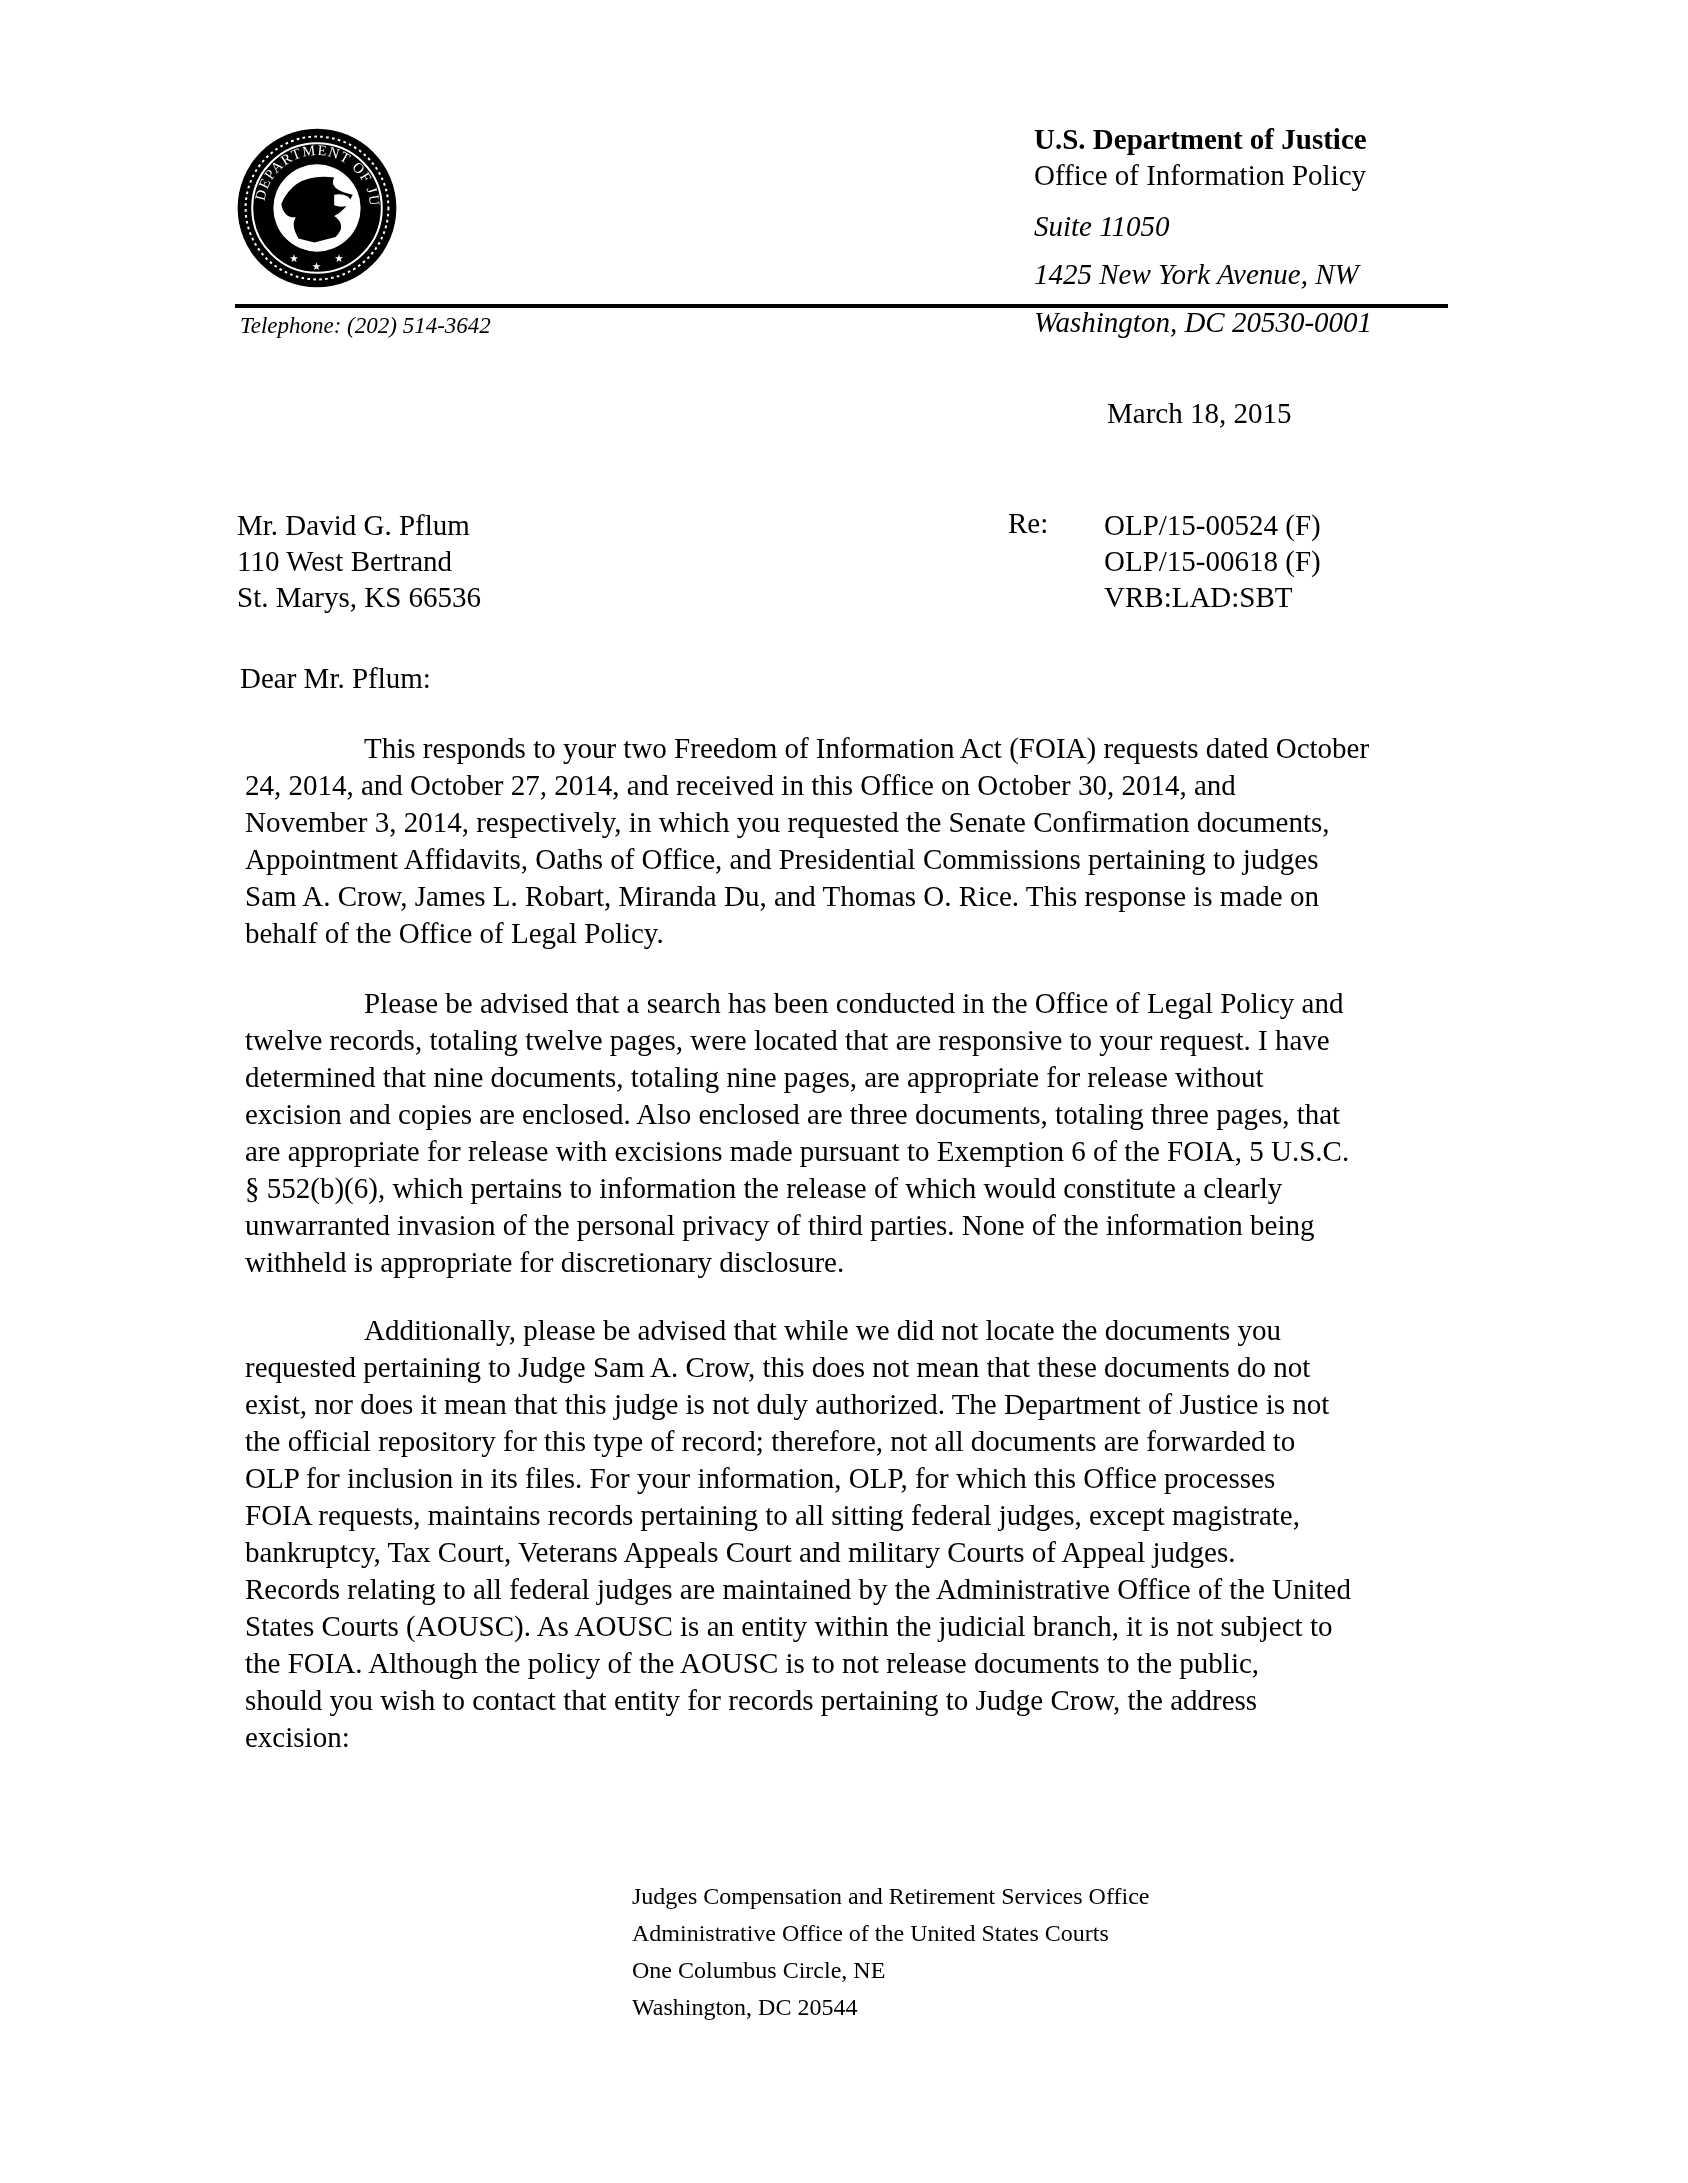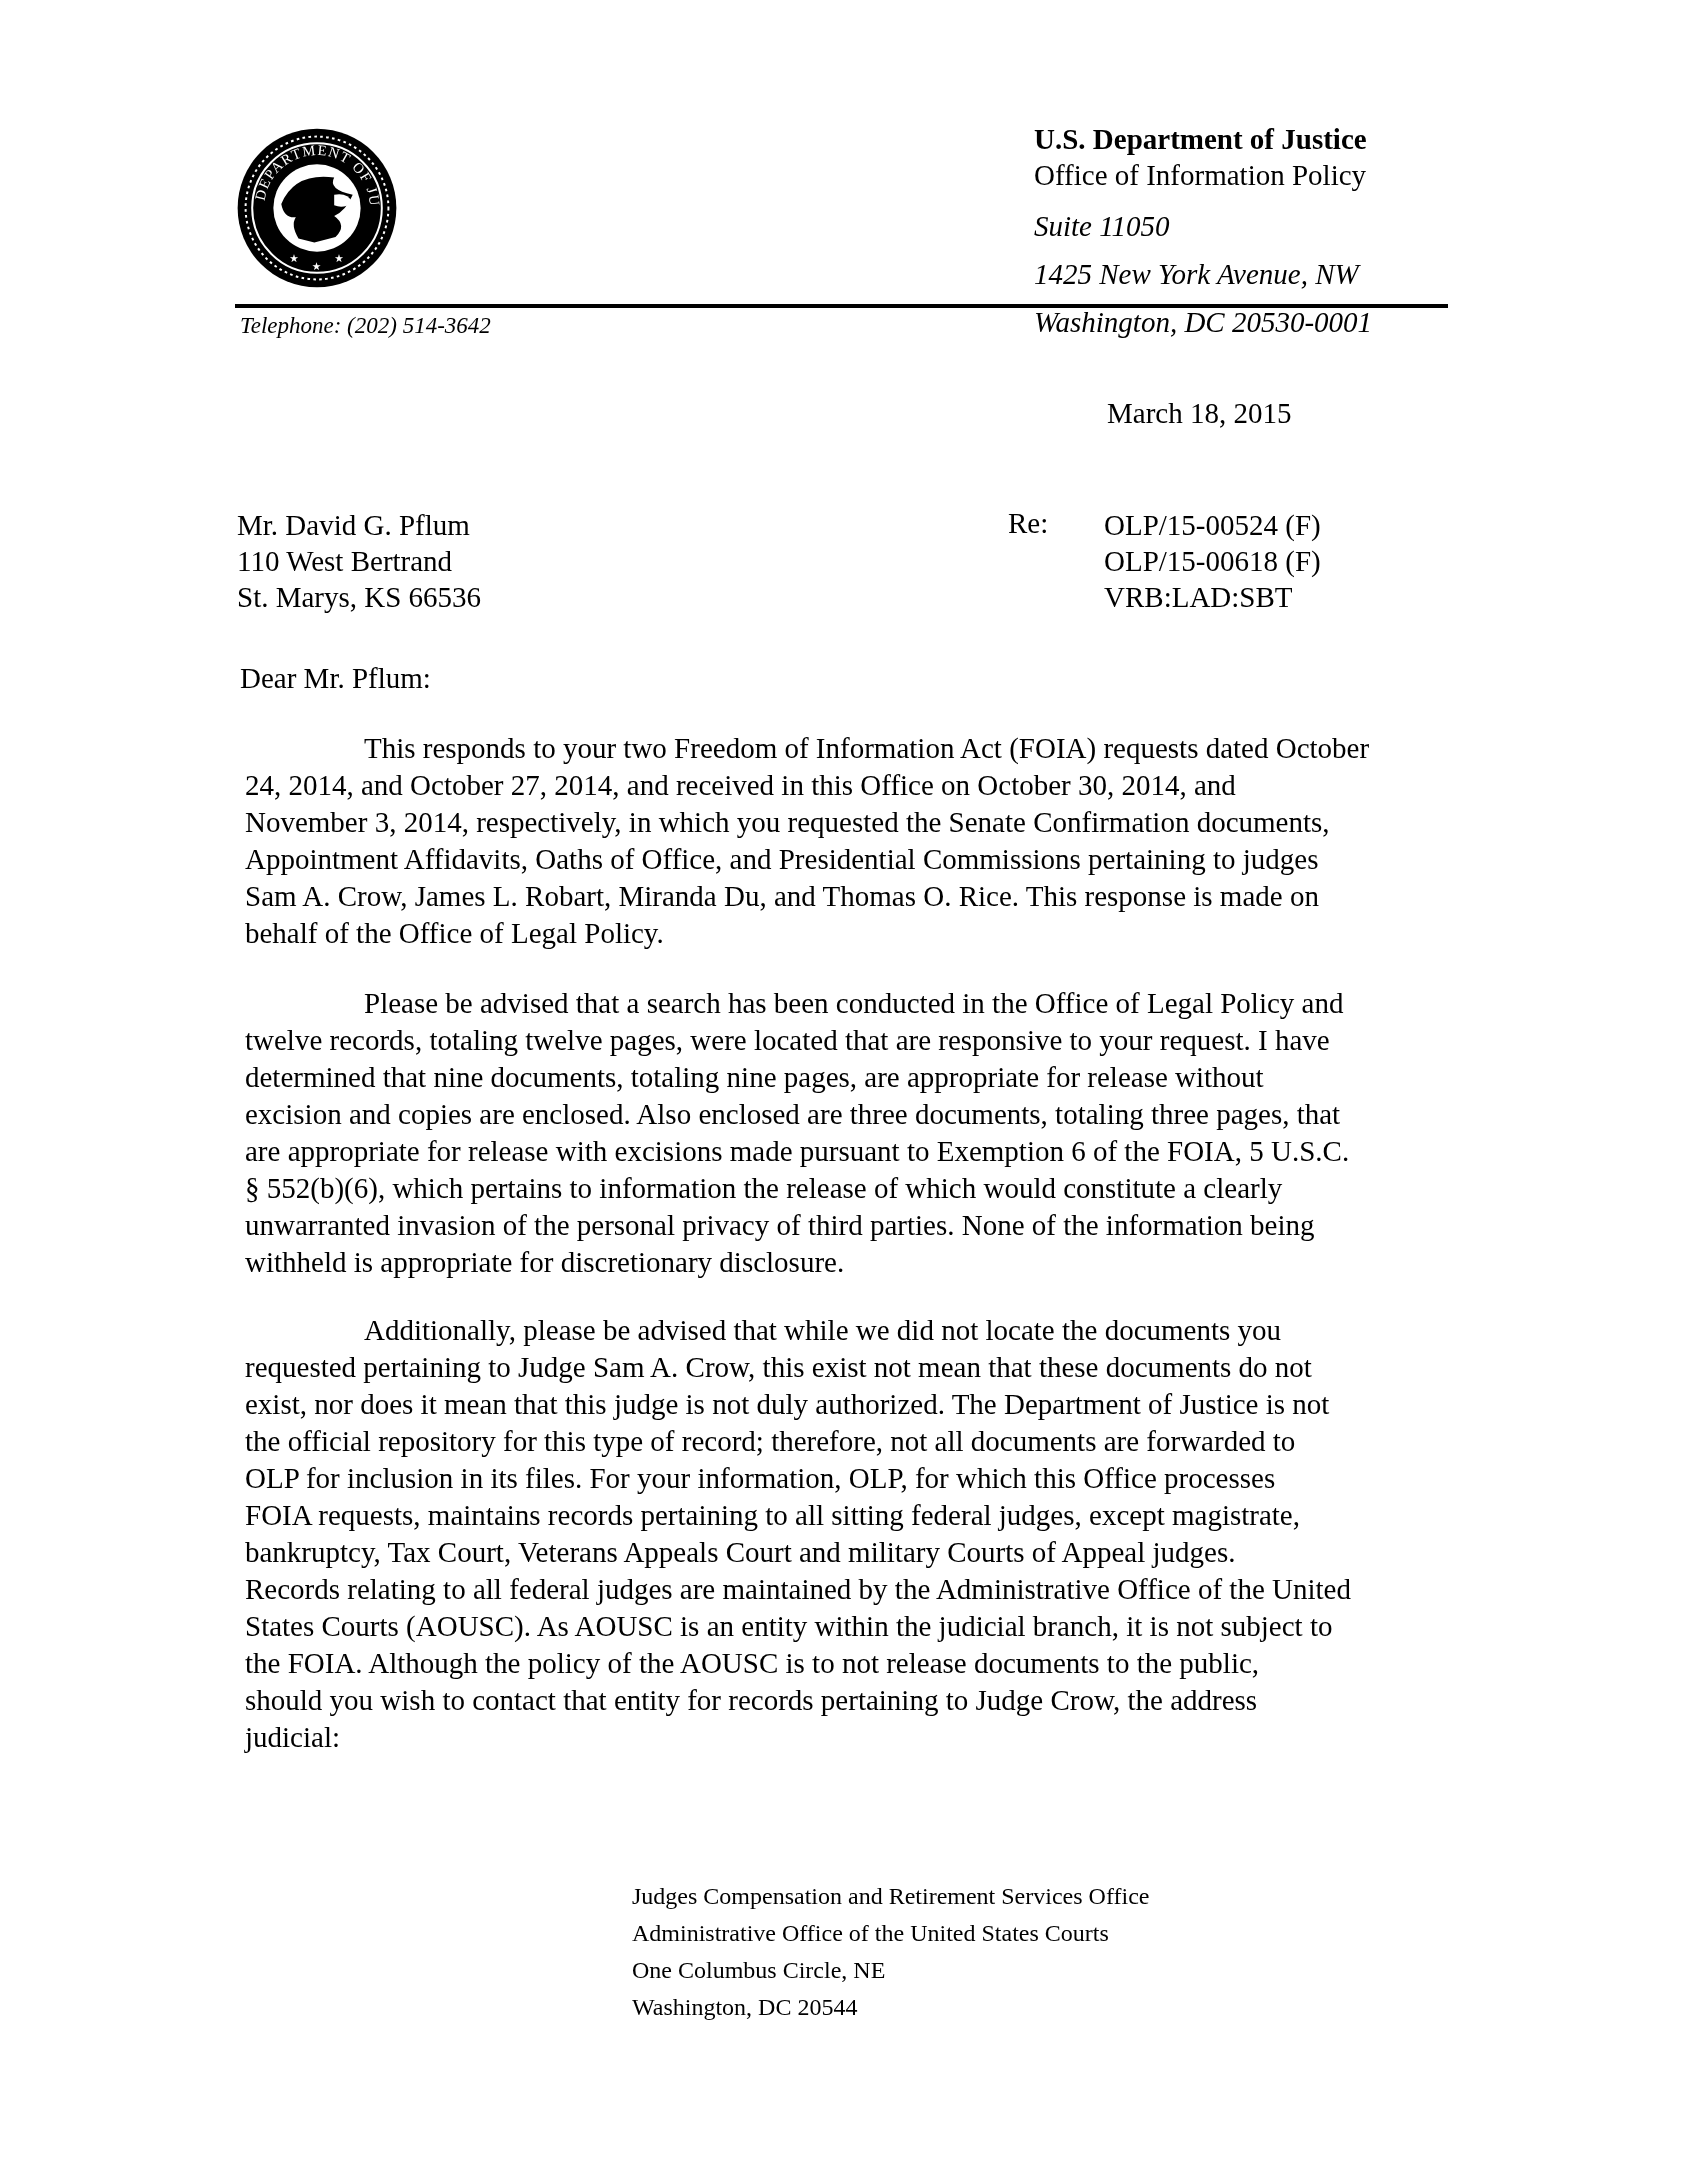--- a/index.html
+++ b/index.html
@@ -93,31 +93,31 @@
   <span class="line">determined that nine documents, totaling nine pages, are appropriate for release without</span>
   <span class="line">excision and copies are enclosed.  Also enclosed are three documents, totaling three pages, that</span>
   <span class="line">are appropriate for release with excisions made pursuant to Exemption 6 of the FOIA, 5 U.S.C.</span>
   <span class="line">§ 552(b)(6), which pertains to information the release of which would constitute a clearly</span>
   <span class="line">unwarranted invasion of the personal privacy of third parties.  None of the information being</span>
   <span class="line">withheld is appropriate for discretionary disclosure.</span>
 </div>
 
 <div class="abs para p3">
   <span class="line"><span class="indent"></span><span>Additionally, please be advised that while we did not locate the documents you</span></span>
-  <span class="line">requested pertaining to Judge Sam A. Crow, this exist not mean that these documents do not</span>
+  <span class="line">requested pertaining to Judge Sam A. Crow, this does not mean that these documents do not</span>
   <span class="line">exist, nor does it mean that this judge is not duly authorized.  The Department of Justice is not</span>
   <span class="line">the official repository for this type of record; therefore, not all documents are forwarded to</span>
   <span class="line">OLP for inclusion in its files.  For your information, OLP, for which this Office processes</span>
   <span class="line">FOIA requests, maintains records pertaining to all sitting federal judges, except magistrate,</span>
   <span class="line">bankruptcy, Tax Court, Veterans Appeals Court and military Courts of Appeal judges.</span>
   <span class="line">Records relating to all federal judges are maintained by the Administrative Office of the United</span>
   <span class="line">States Courts (AOUSC).  As AOUSC is an entity within the judicial branch, it is not subject to</span>
   <span class="line">the FOIA.  Although the policy of the AOUSC is to not release documents to the public,</span>
   <span class="line">should you wish to contact that entity for records pertaining to Judge Crow, the address</span>
-  <span class="line">judicial:</span>
+  <span class="line">excision:</span>
 </div>
 
 <div class="abs fwd">
   <span class="line">Judges Compensation and Retirement Services Office</span>
   <span class="line">Administrative Office of the United States Courts</span>
   <span class="line">One Columbus Circle, NE</span>
   <span class="line">Washington, DC  20544</span>
 </div>
 
 

